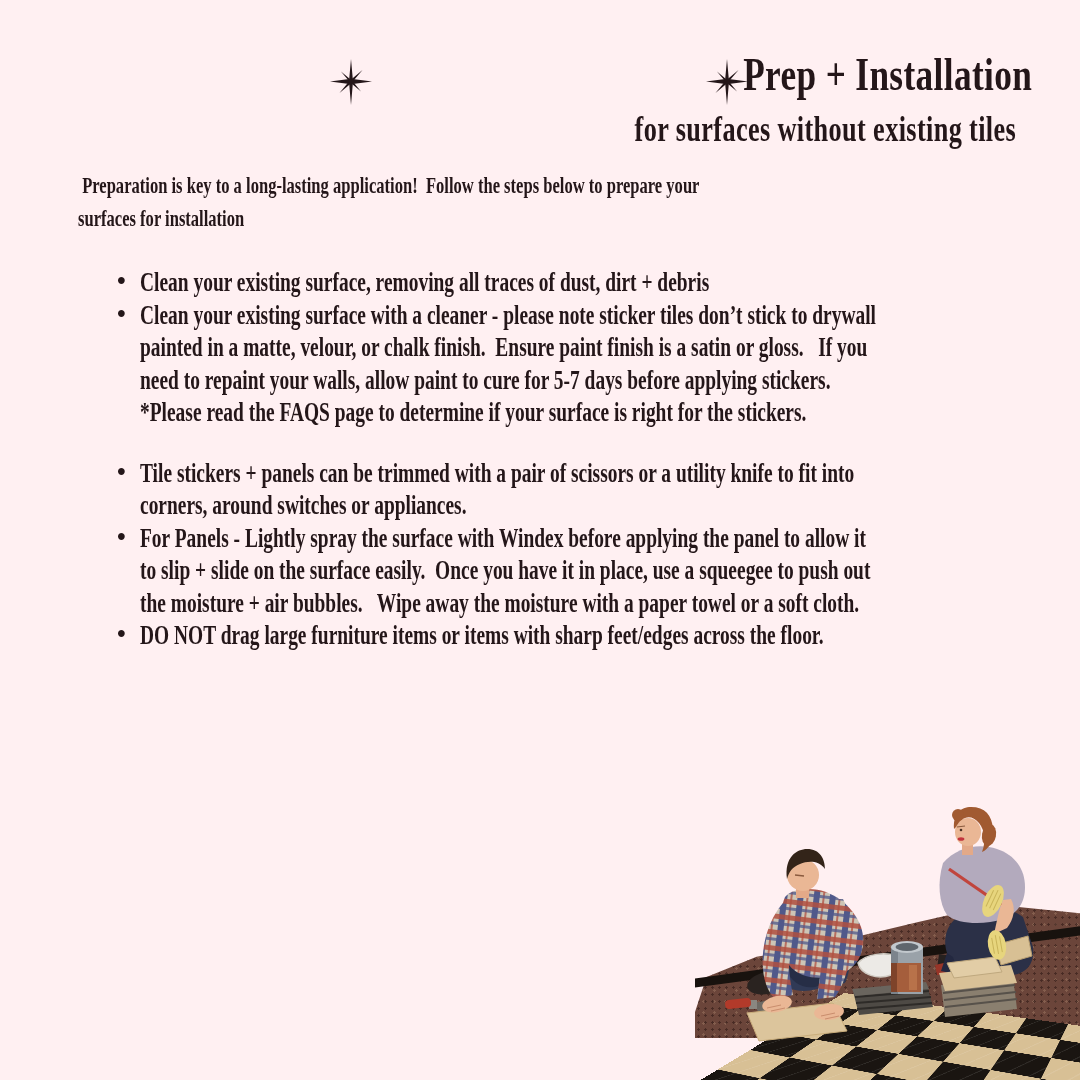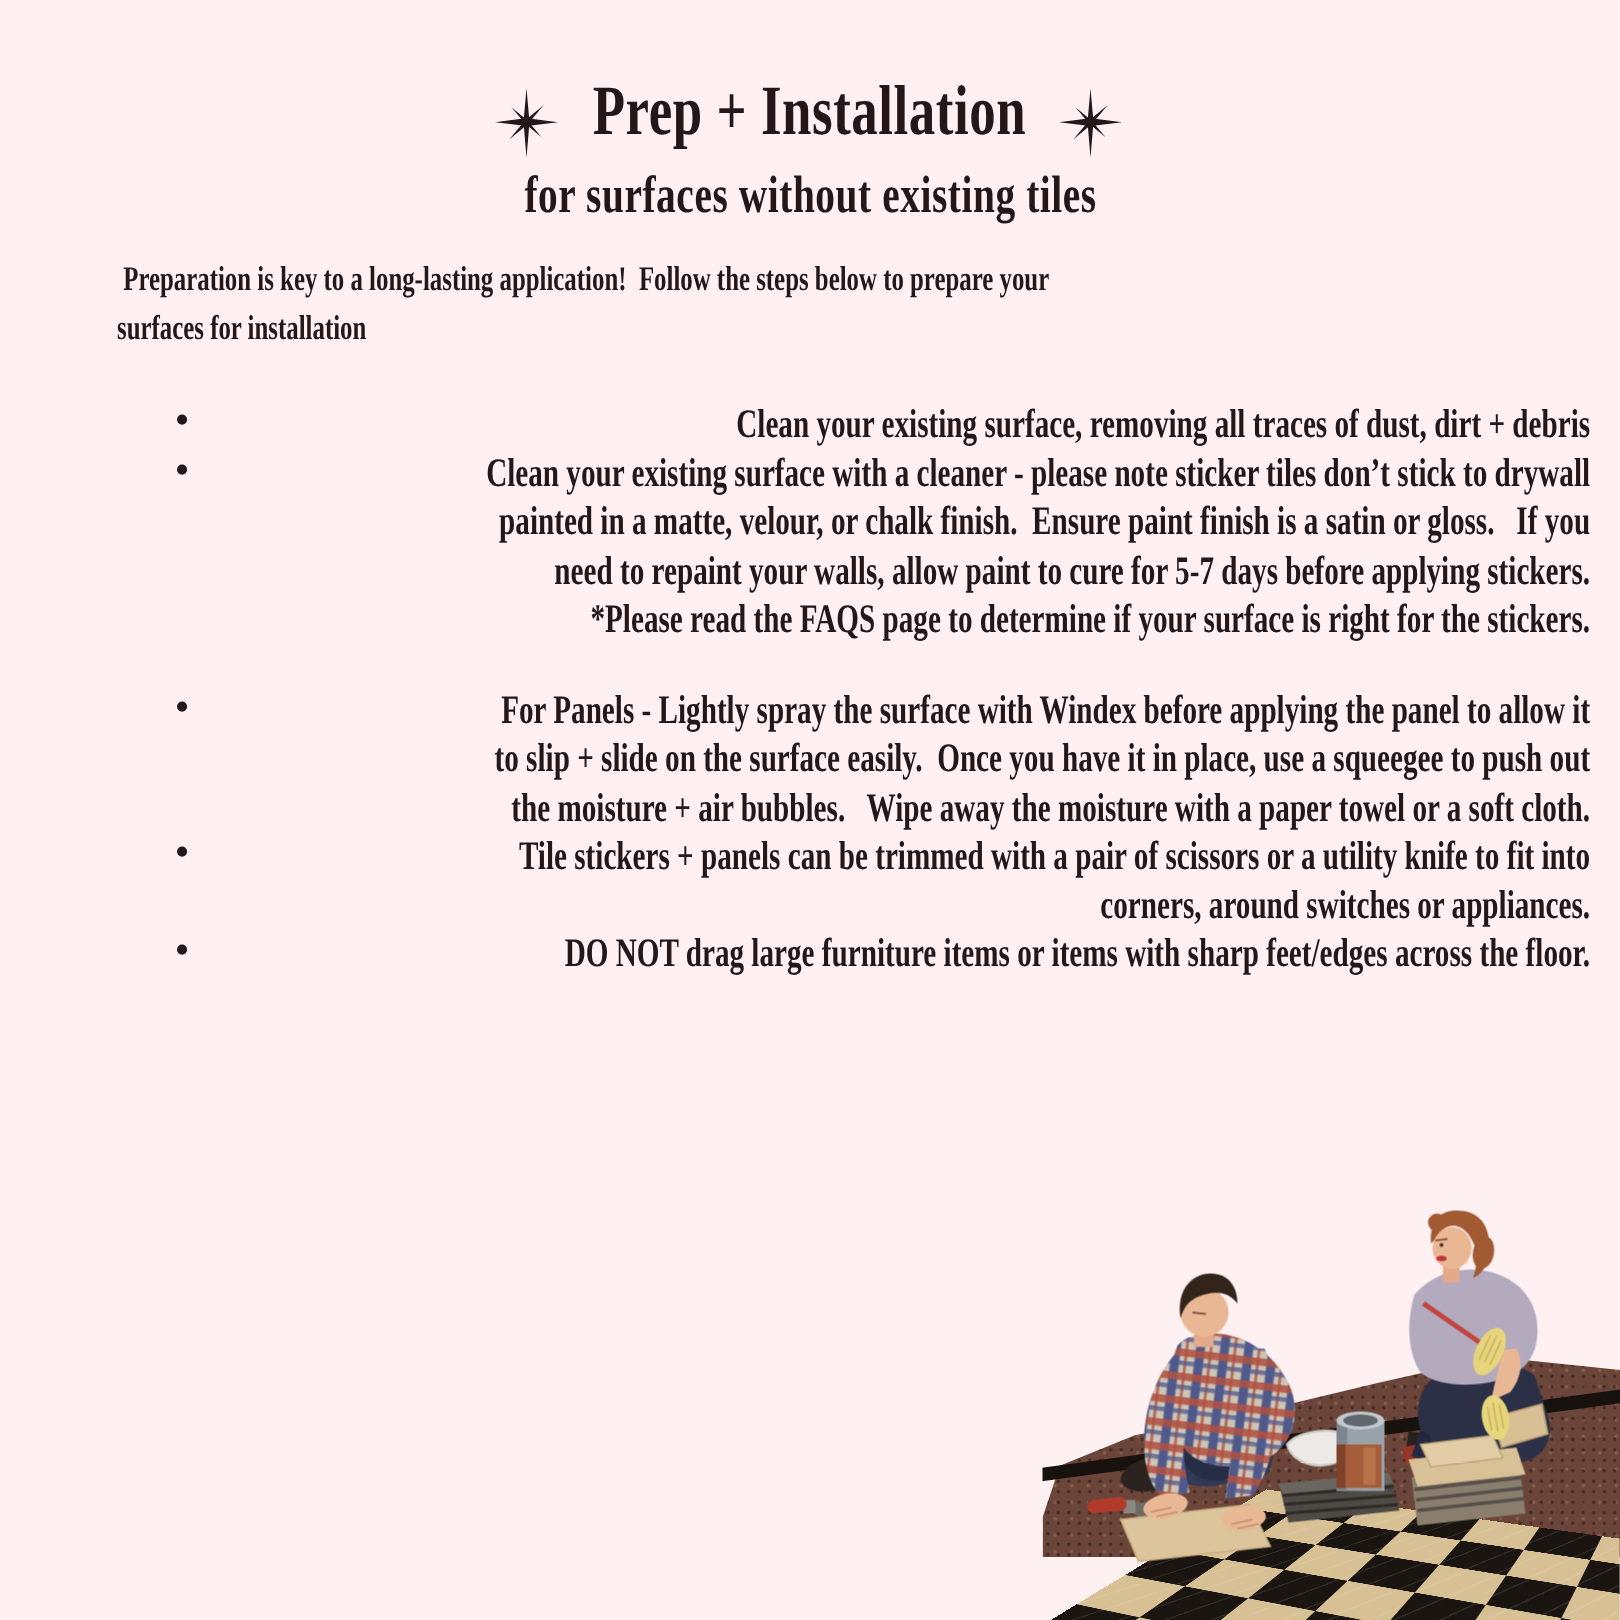--- a/index.html
+++ b/index.html
@@ -21,40 +21,40 @@
     width:138.9%;
     white-space:pre-wrap;
   }
   .cx-c {
     display:inline-block;
     transform:scaleX(0.75);
     transform-origin:50% 0;
     white-space:nowrap;
   }
   
-  header { position:relative; padding-top:46px; text-align:center; }
+  header { position:relative; padding-top:46px; text-align:right; }
   h1 { font-size:47px; line-height:56px; font-weight:700; letter-spacing:0.5px; }
   h2 { font-size:35px; line-height:56px; font-weight:700; letter-spacing:0.5px; }
   .sparkle { position:absolute; width:42px; height:48px; }
   .sparkle-left  { left:330px; top:58px; }
   .sparkle-right { left:706px; top:58px; }
   
   .intro {
     margin-top:12px;
     padding:0 40px 0 78px;
     font-size:23px; line-height:32.5px; font-weight:700;
   }
   ul.steps {
     list-style:none;
     margin:0; padding:0 20px 0 140px;
     font-size:27px; line-height:32.5px; font-weight:700;
   }
   ul.steps.first  { margin-top:31px; }
   ul.steps.second { margin-top:28px; }
-  ul.steps li { position:relative;text-align:right; }
+  ul.steps li { position:relative; }
   ul.steps li::before {
     content:"\2022";
     position:absolute; left:-23px; top:-1px;
     font-size:25px;
   }
   
   .illustration {
     position:absolute; left:695px; top:805px;
     width:385px; height:275px;
     overflow:hidden;
@@ -114,25 +114,25 @@
 
   <ul class="steps first">
     <li><span class="cx">Clean your existing surface, removing all traces of dust, dirt + debris</span></li>
     <li><span class="cx">Clean your existing surface with a cleaner - please note sticker tiles don’t stick to drywall
 painted in a matte, velour, or chalk finish.  Ensure paint finish is a satin or gloss.   If you
 need to repaint your walls, allow paint to cure for 5-7 days before applying stickers.
 *Please read the FAQS page to determine if your surface is right for the stickers.</span></li>
   </ul>
 
   <ul class="steps second">
+    <li><span class="cx">Tile stickers + panels can be trimmed with a pair of scissors or a utility knife to fit into
+corners, around switches or appliances.</span></li>
     <li><span class="cx">For Panels - Lightly spray the surface with Windex before applying the panel to allow it
 to slip + slide on the surface easily.  Once you have it in place, use a squeegee to push out
 the moisture + air bubbles.   Wipe away the moisture with a paper towel or a soft cloth.</span></li>
-    <li><span class="cx">Tile stickers + panels can be trimmed with a pair of scissors or a utility knife to fit into
-corners, around switches or appliances.</span></li>
     <li><span class="cx">DO NOT drag large furniture items or items with sharp feet/edges across the floor.</span></li>
   </ul>
 
   <div class="illustration" title="Vintage illustration of a man in a plaid shirt and a woman in a lavender top with yellow gloves kneeling on a brown subfloor while laying black and cream checkerboard floor tiles, with an adhesive can, white cloth, red-handled trowel and stacks of tiles">
     <div class="subfloor"></div>
     <div class="tile-edge"></div>
     <div class="floor">
       <div class="floor-plane"></div>
     </div>
     <svg class="figures" viewBox="0 0 385 275" aria-hidden="true">

